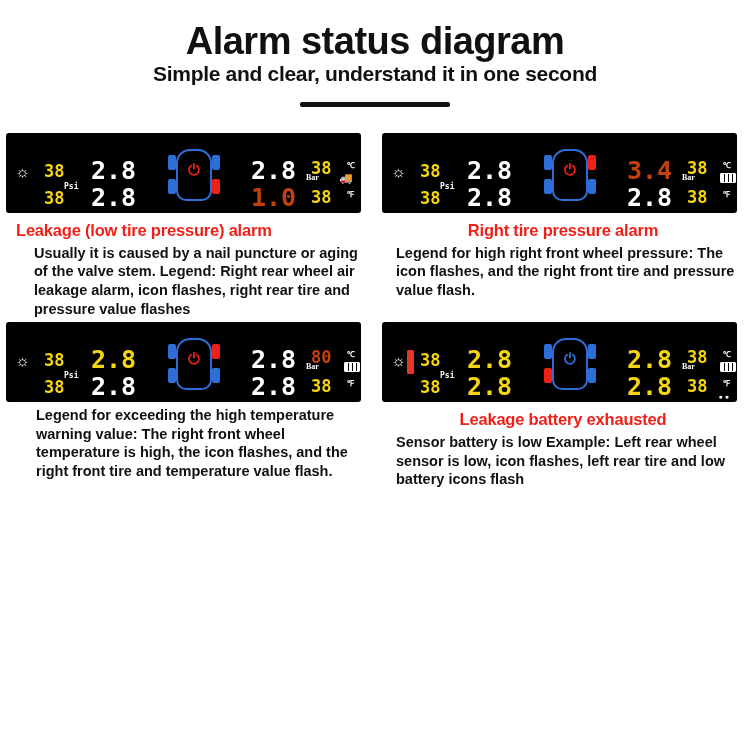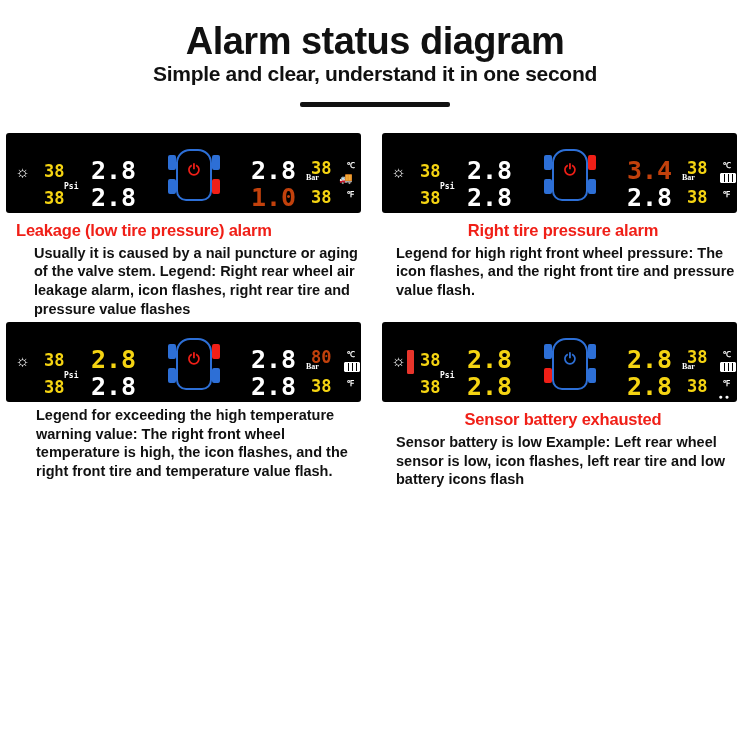--- a/index.html
+++ b/index.html
@@ -234,18 +234,18 @@
         <div class="dots">●●</div>
         <div class="car">
           <div class="body"></div>
           <div class="wheel w-fl"></div>
           <div class="wheel w-fr"></div>
           <div class="wheel w-rl alarm"></div>
           <div class="wheel w-rr"></div>
           <div class="power blue">⏻</div>
         </div>
       </div>
-      <div class="caption center">Sensor battery exhausted</div>
+      <div class="caption center">Leakage battery exhausted</div>
       <div class="desc ind4">Sensor battery is low Example: Left rear wheel sensor is low, icon flashes, left rear tire and low battery icons flash</div>
     </div>
 
   </div>
 </div>
 
 </body></html>

